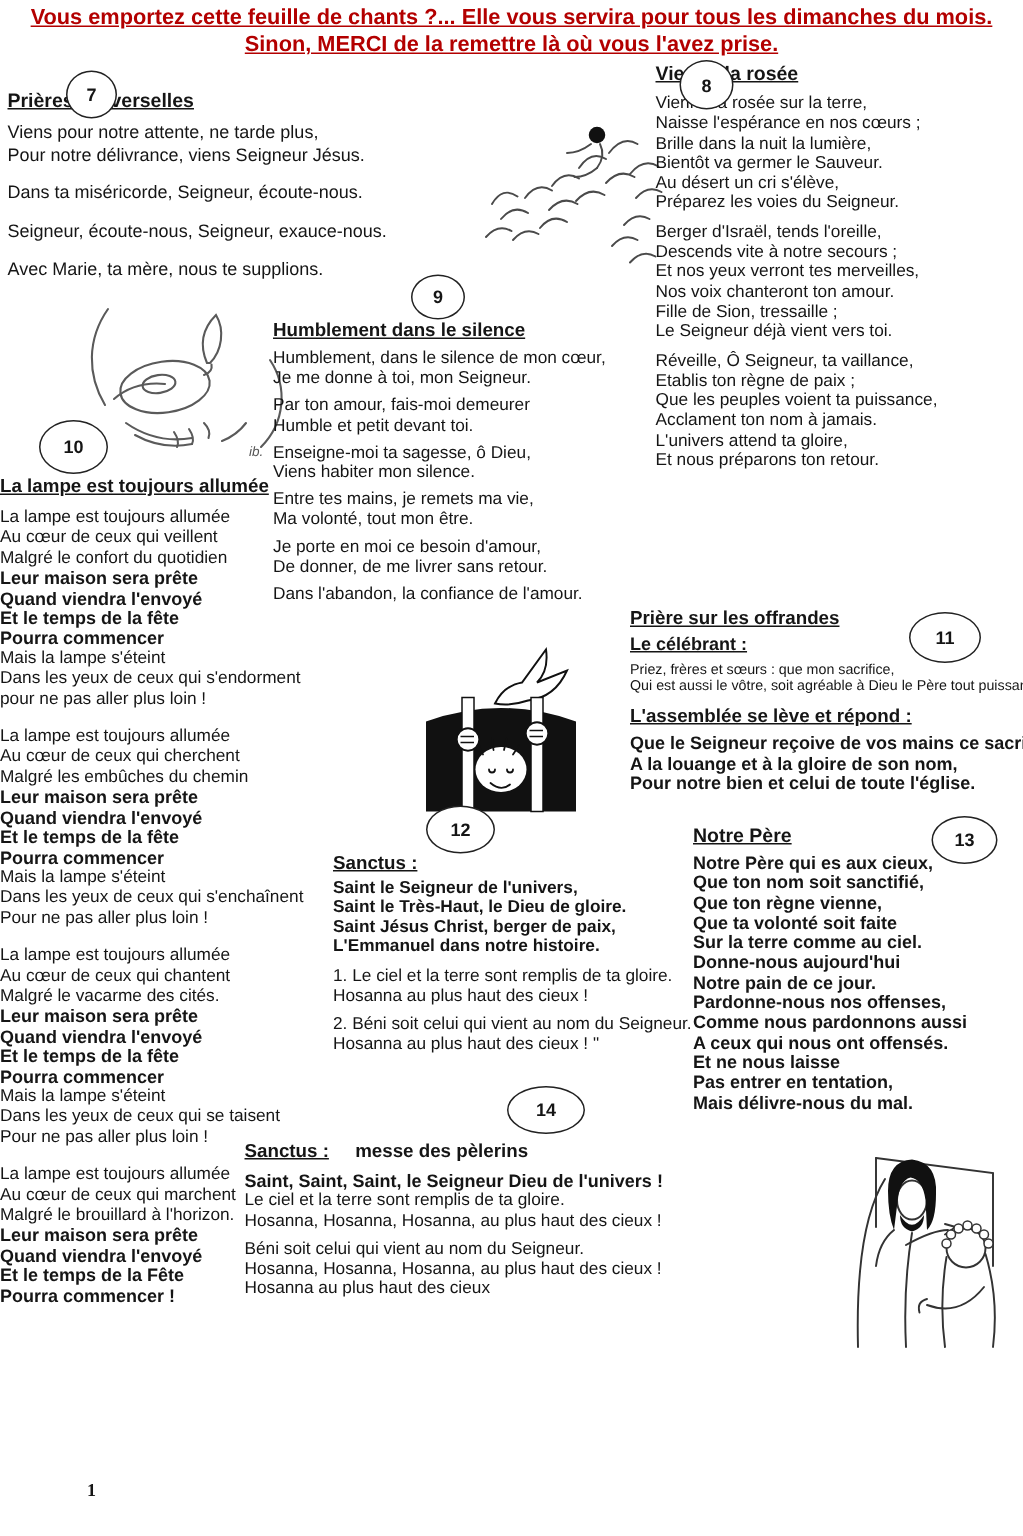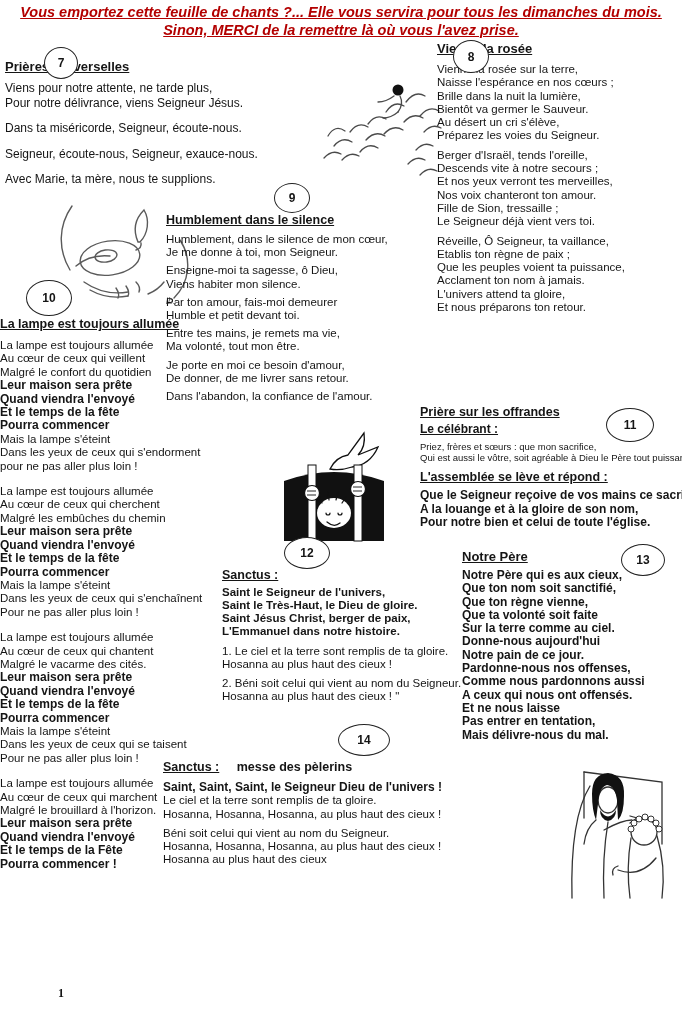--- a/index.html
+++ b/index.html
@@ -1,21 +1,21 @@
 <!DOCTYPE html>
 <html><head>
 <meta charset="utf-8">
 <style>
   * { margin:0; padding:0; box-sizing:border-box; }
   html,body { background:#fff; }
   body { font-family:"Liberation Sans", sans-serif; color:#151515; }
   .page { position:relative; width:682px; height:1024px; background:#fff; overflow:hidden; }
 
   .header { position:absolute; top:3px; left:0; width:682px; text-align:center;
-            color:#b30000; font-weight:bold; font-style:italic; font-size:14.5px; line-height:18px; }
+            color:#b30000; font-weight:bold; font-size:14.5px; line-height:18px; }
   .header .hl { text-decoration:underline; }
 
   .num-circle { position:absolute; border:1.4px solid #222; border-radius:50%;
                 display:flex; align-items:center; justify-content:center;
                 font-size:12px; font-weight:bold; background:#fff; z-index:3; }
 
   .blk { position:absolute; text-align:left; z-index:2; }
   .title { font-weight:bold; text-decoration:underline; }
   .line { white-space:nowrap; }
   .b { font-weight:bold; }
@@ -24,21 +24,21 @@
   .s7 { left:5px; top:59px; width:320px; }
   .s7 .title { font-size:13px; margin-bottom:7px; }
   .s7 .stanza { margin-bottom:11px; font-weight:normal; font-size:12px; line-height:14.5px; }
 
   
   .s8 { left:437px; top:41px; width:245px; }
   .s8 .title { font-size:13px; margin-bottom:7px; }
   .s8 .stanza { margin-bottom:6px; font-size:11.5px; line-height:13.3px; }
 
   
-  .s9 { left:166px; top:213px; width:285px; }
+  .s9 { left:182px; top:213px; width:285px; }
   .s9 .title { font-size:12.5px; margin-bottom:6px; }
   .s9 .stanza { margin-bottom:5px; font-size:11.5px; line-height:13.2px; }
 
   
   .s10 { left:0px; top:317px; width:208px; }
   .s10 .title { font-size:12.5px; margin-bottom:8px; }
   .s10 .stanza { margin-bottom:12px; font-size:11.5px; line-height:13.4px; }
   .s10 .stanza .b { font-size:12px; }
 
   
@@ -168,26 +168,26 @@
   </div>
 
   <div class="blk s9">
     <div class="title">Humblement dans le silence</div>
     <div>
         <div class="stanza">
           <div class="line">Humblement, dans le silence de mon cœur,</div>
           <div class="line">Je me donne à toi, mon Seigneur.</div>
         </div>
         <div class="stanza">
+          <div class="line">Par ton amour, fais-moi demeurer</div>
+          <div class="line">Humble et petit devant toi.</div>
+        </div>
+        <div class="stanza">
           <div class="line">Enseigne-moi ta sagesse, ô Dieu,</div>
           <div class="line">Viens habiter mon silence.</div>
-        </div>
-        <div class="stanza">
-          <div class="line">Par ton amour, fais-moi demeurer</div>
-          <div class="line">Humble et petit devant toi.</div>
         </div>
         <div class="stanza">
           <div class="line">Entre tes mains, je remets ma vie,</div>
           <div class="line">Ma volonté, tout mon être.</div>
         </div>
         <div class="stanza">
           <div class="line">Je porte en moi ce besoin d'amour,</div>
           <div class="line">De donner, de me livrer sans retour.</div>
         </div>
         <div class="stanza">

